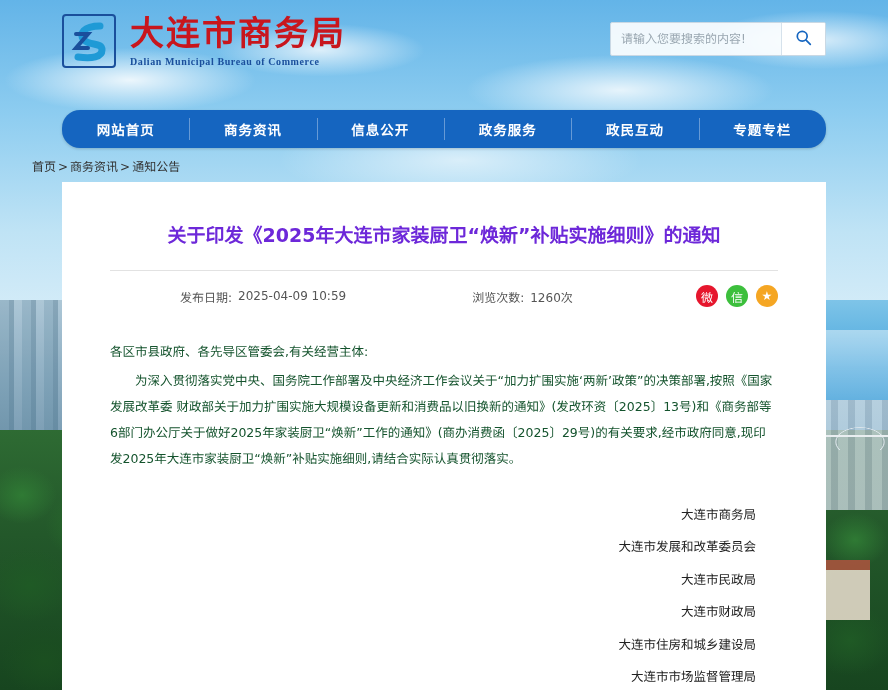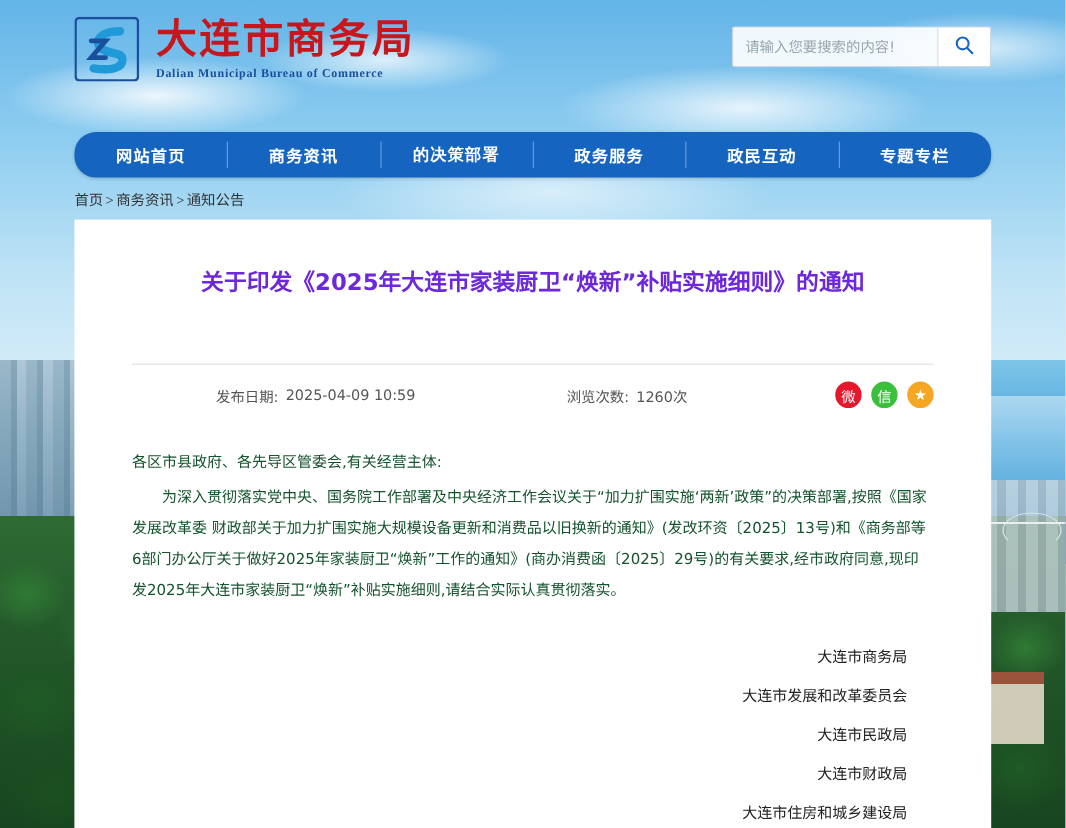--- a/index.html
+++ b/index.html
@@ -212,24 +212,23 @@
     top: 8px;
     bottom: 8px;
     width: 1px;
     background: rgba(255,255,255,.35);
   }
 
   
   .breadcrumb {
     position: relative;
     z-index: 3;
-    margin: 9px 62px 0 62px;
+    margin: 9px 62px 0 32px;
     font-size: 12px;
     color: #333;
-    font-family: Liberation Serif, serif;
   }
   .breadcrumb span { color: #333; }
   .breadcrumb .sep { margin: 0 2px; }
 
   
   .article {
     position: relative;
     z-index: 3;
     margin: 8px 62px 0 62px;
     background: #ffffff;
@@ -246,21 +245,20 @@
     padding: 8px 10px 20px 10px;
     font-family: "DejaVu Sans", "Liberation Sans", sans-serif;
   }
   .meta-row {
     border-top: 1px solid #e2e2e2;
     padding: 14px 0 10px 0;
     display: flex;
     align-items: center;
     font-size: 12px;
     color: #555;
-    margin-top: 32px;
   }
   .meta-date { margin-left: 70px; }
   .meta-views { margin-left: 126px; }
   .share-icons {
     margin-left: auto;
     display: flex;
     gap: 8px;
   }
   .share-icon {
     width: 22px; height: 22px;
@@ -336,21 +334,21 @@
           <line x1="13" y1="13" x2="18" y2="18" stroke="#1565c0" stroke-width="2" stroke-linecap="round"></line>
         </svg>
       </span>
     </button>
   </div>
 </div>
 
 <div class="nav">
   <div class="nav-item">网站首页</div>
   <div class="nav-item">商务资讯</div>
-  <div class="nav-item">的决策部署</div>
+  <div class="nav-item">信息公开</div>
   <div class="nav-item">政务服务</div>
   <div class="nav-item">政民互动</div>
   <div class="nav-item">专题专栏</div>
 </div>
 
 <div class="breadcrumb">
   <span>首页</span><span class="sep">&gt;</span><span>商务资讯</span><span class="sep">&gt;</span><span>通知公告</span>
 </div>
 
 <div class="article">

